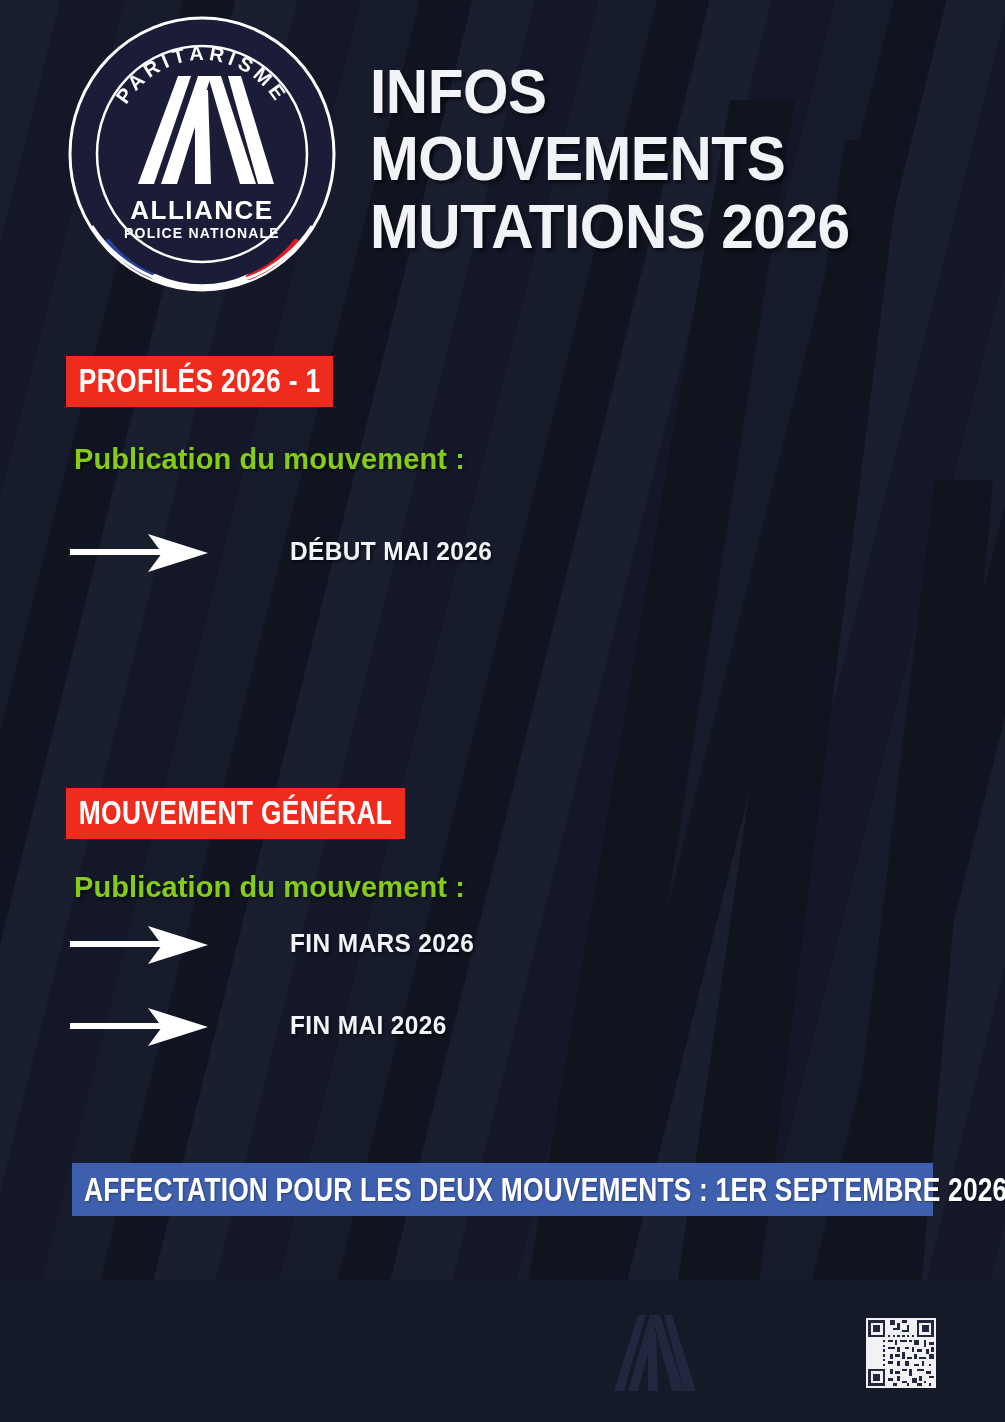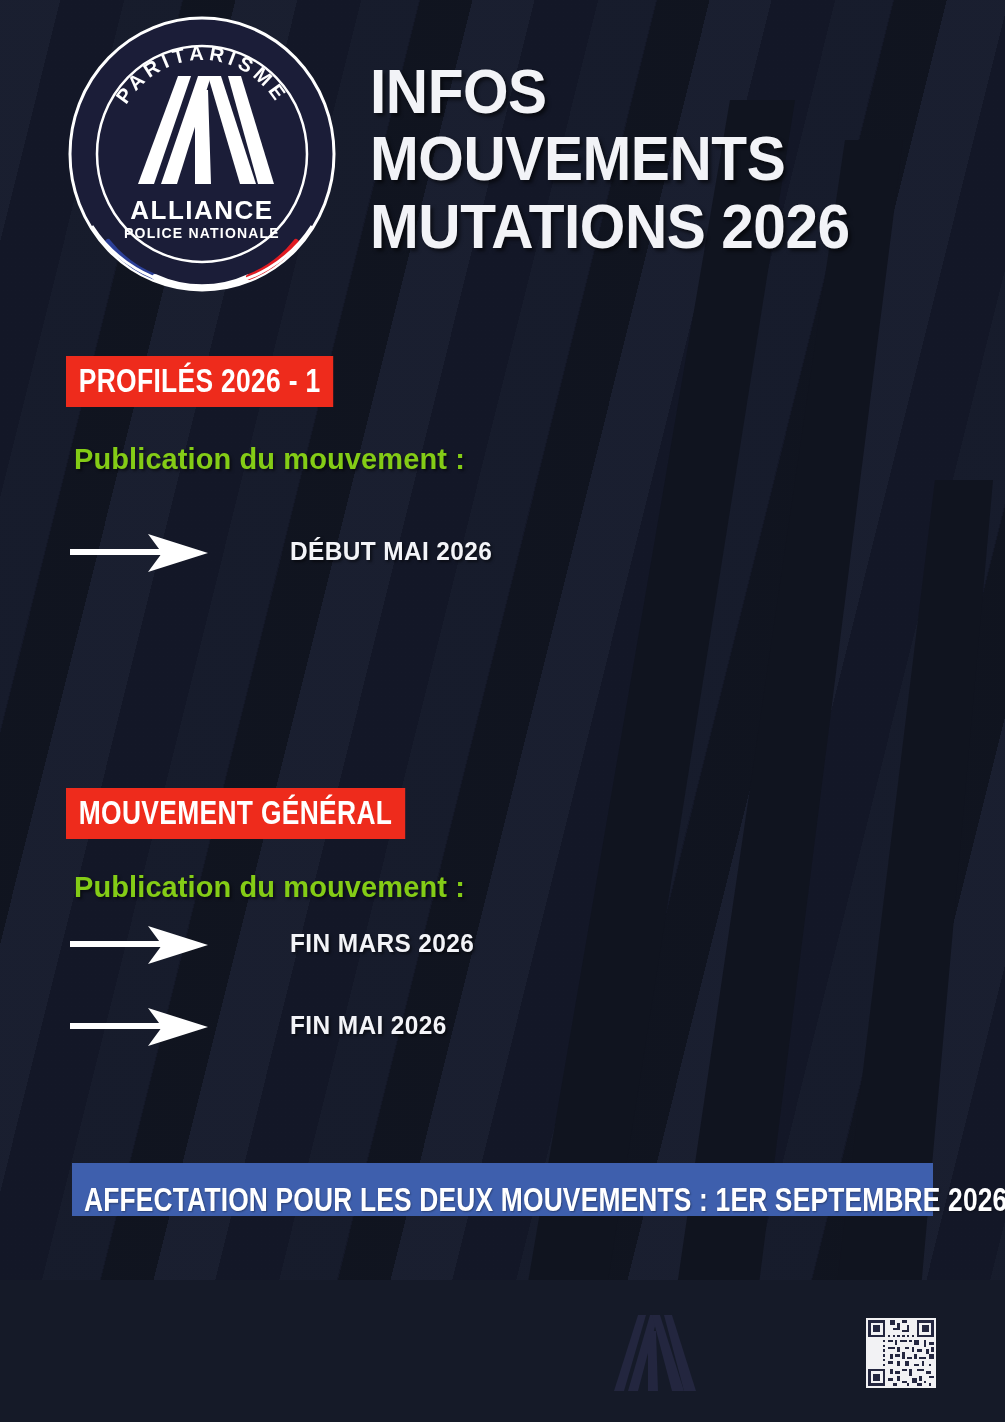--- a/index.html
+++ b/index.html
@@ -123,21 +123,21 @@
   .sec1 .label.first{ margin-top:36px; }
   .sec1 .gap{ height:36px; }
   .sec2 .label.first{ margin-top:32px; }
   .sec2 .gap{ height:10px; }
 
   
   .banner{
     position:absolute; left:72px; top:1163px;
     width:861px; height:53px;
     background:#3e5fad;
-    display:flex; align-items:flex-end;
+    display:flex; align-items:center;
   }
   .banner-text{
     color:#ffffff;
     font-weight:bold;
     font-size:33px;
     line-height:1;
     letter-spacing:.2px;
     white-space:nowrap;
     transform:scaleX(.80);
     transform-origin:left center;

